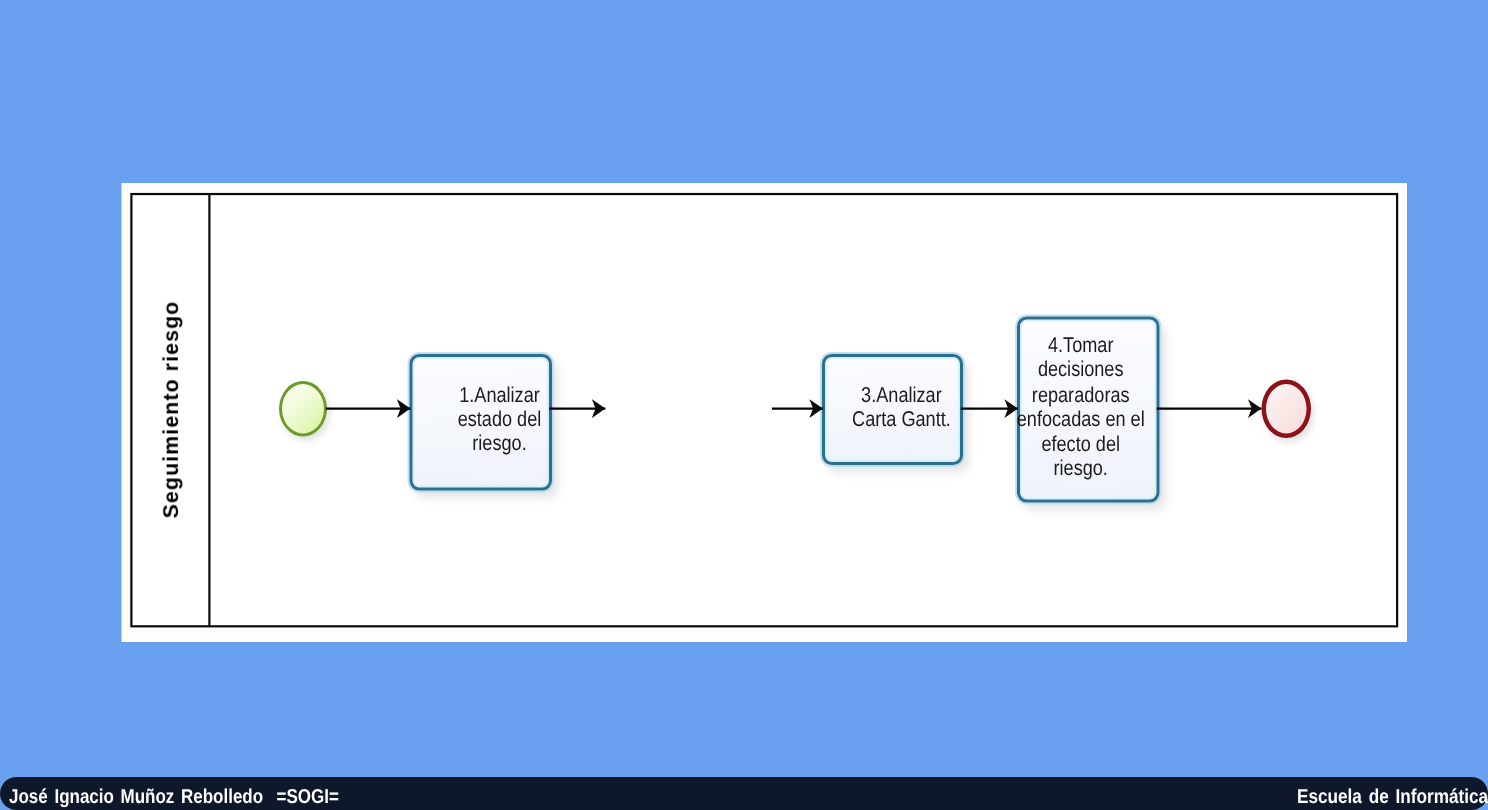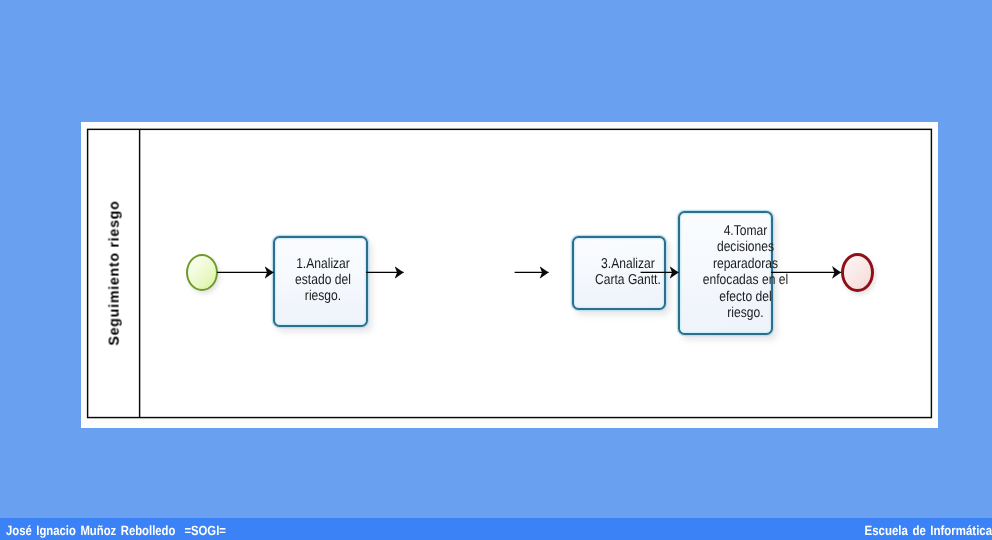--- a/index.html
+++ b/index.html
@@ -71,24 +71,23 @@
   
   .task {
     position: absolute;
     box-sizing: border-box;
     border: 2px solid #2e6e8d;
     border-radius: 6.5px;
     background: linear-gradient(177deg, #fafcff 0%, #f6f9fd 42%, #eef2fa 100%);
     box-shadow: 0 0 0 1.3px rgba(186,222,238,0.95), inset 0 0 0 1.2px rgba(205,238,248,0.95), 4px 5px 6px rgba(150,140,150,0.22);
     display: flex;
     align-items: center;
-    justify-content: flex-start;
+    justify-content: flex-end;
     text-align: center;
     color: #1b1b1b;
-    padding-left: 15px;
   }
 
   .task .lbl {
     font-family: "Liberation Sans", sans-serif;
     font-size: 14.3px;
     line-height: 16.4px;
     white-space: pre;
     transform: scaleX(0.845) translateY(-1.2px);
     position: relative;
     z-index: 2;
@@ -97,25 +96,26 @@
   }
 
   
   .conn { position: absolute; }
 
   
   .footer {
     position: absolute;
     left: 0; bottom: 0;
     width: 992px; height: 22px;
-    background: #3b82f6;
+    background: #0f172a;
     color: #fff;
     font-family: "Liberation Sans", sans-serif;
     font-weight: bold;
     font-size: 13.4px;
+    border-radius: 11px;
   }
   .footer span {
     position: absolute;
     white-space: pre;
     -webkit-font-smoothing: antialiased;
     will-change: opacity;
     transform: scaleX(0.845);
     word-spacing: 1.6px;
     line-height: 15px;
   }
@@ -140,21 +140,21 @@
 
   <div class="event start" style="left: 186px; top: 254px; width: 32px; height: 37px;"></div>
 
   <div class="task" style="left: 272.6px; top: 235.7px; width: 95.8px; height: 91px;">
     <div class="lbl">1.Analizar
 estado del
 riesgo.</div>
   </div>
 
 
-  <div class="task" style="left: 547.6px; top: 236.2px; width: 94.6px; height: 73.6px; margin-left: 24px;">
+  <div class="task" style="left: 547.6px; top: 236.2px; width: 94.6px; height: 73.6px;">
     <div class="lbl">3.Analizar
 Carta Gantt.</div>
   </div>
 
   <div class="task" style="left: 677.8px; top: 210.8px; width: 95.6px; height: 124.6px;">
     <div class="lbl">4.Tomar
 decisiones
 reparadoras
 enfocadas en el
 efecto del

